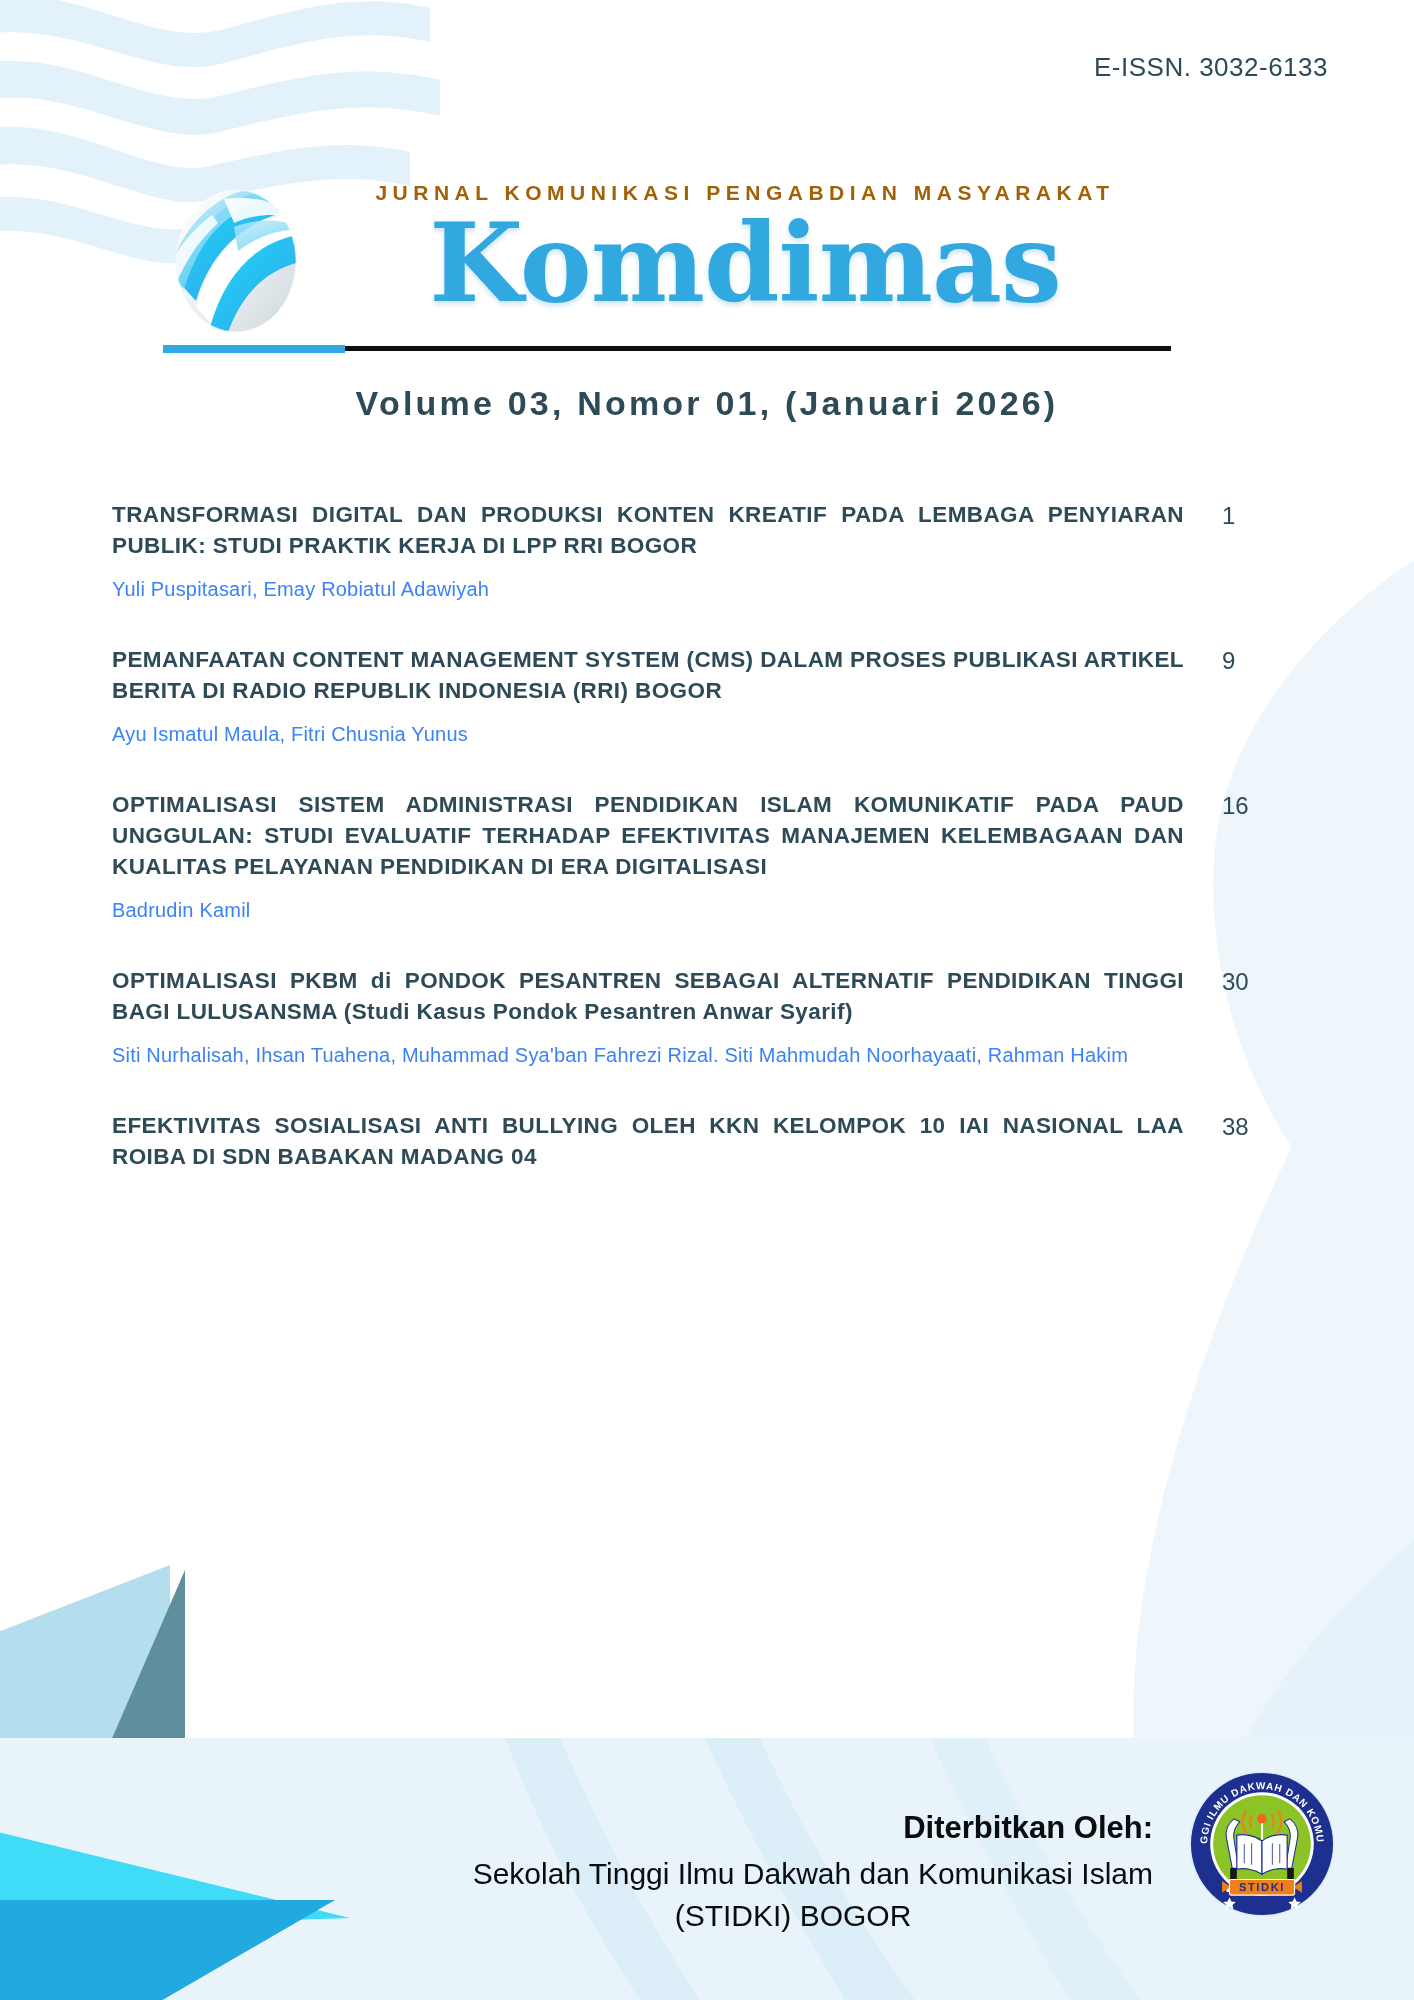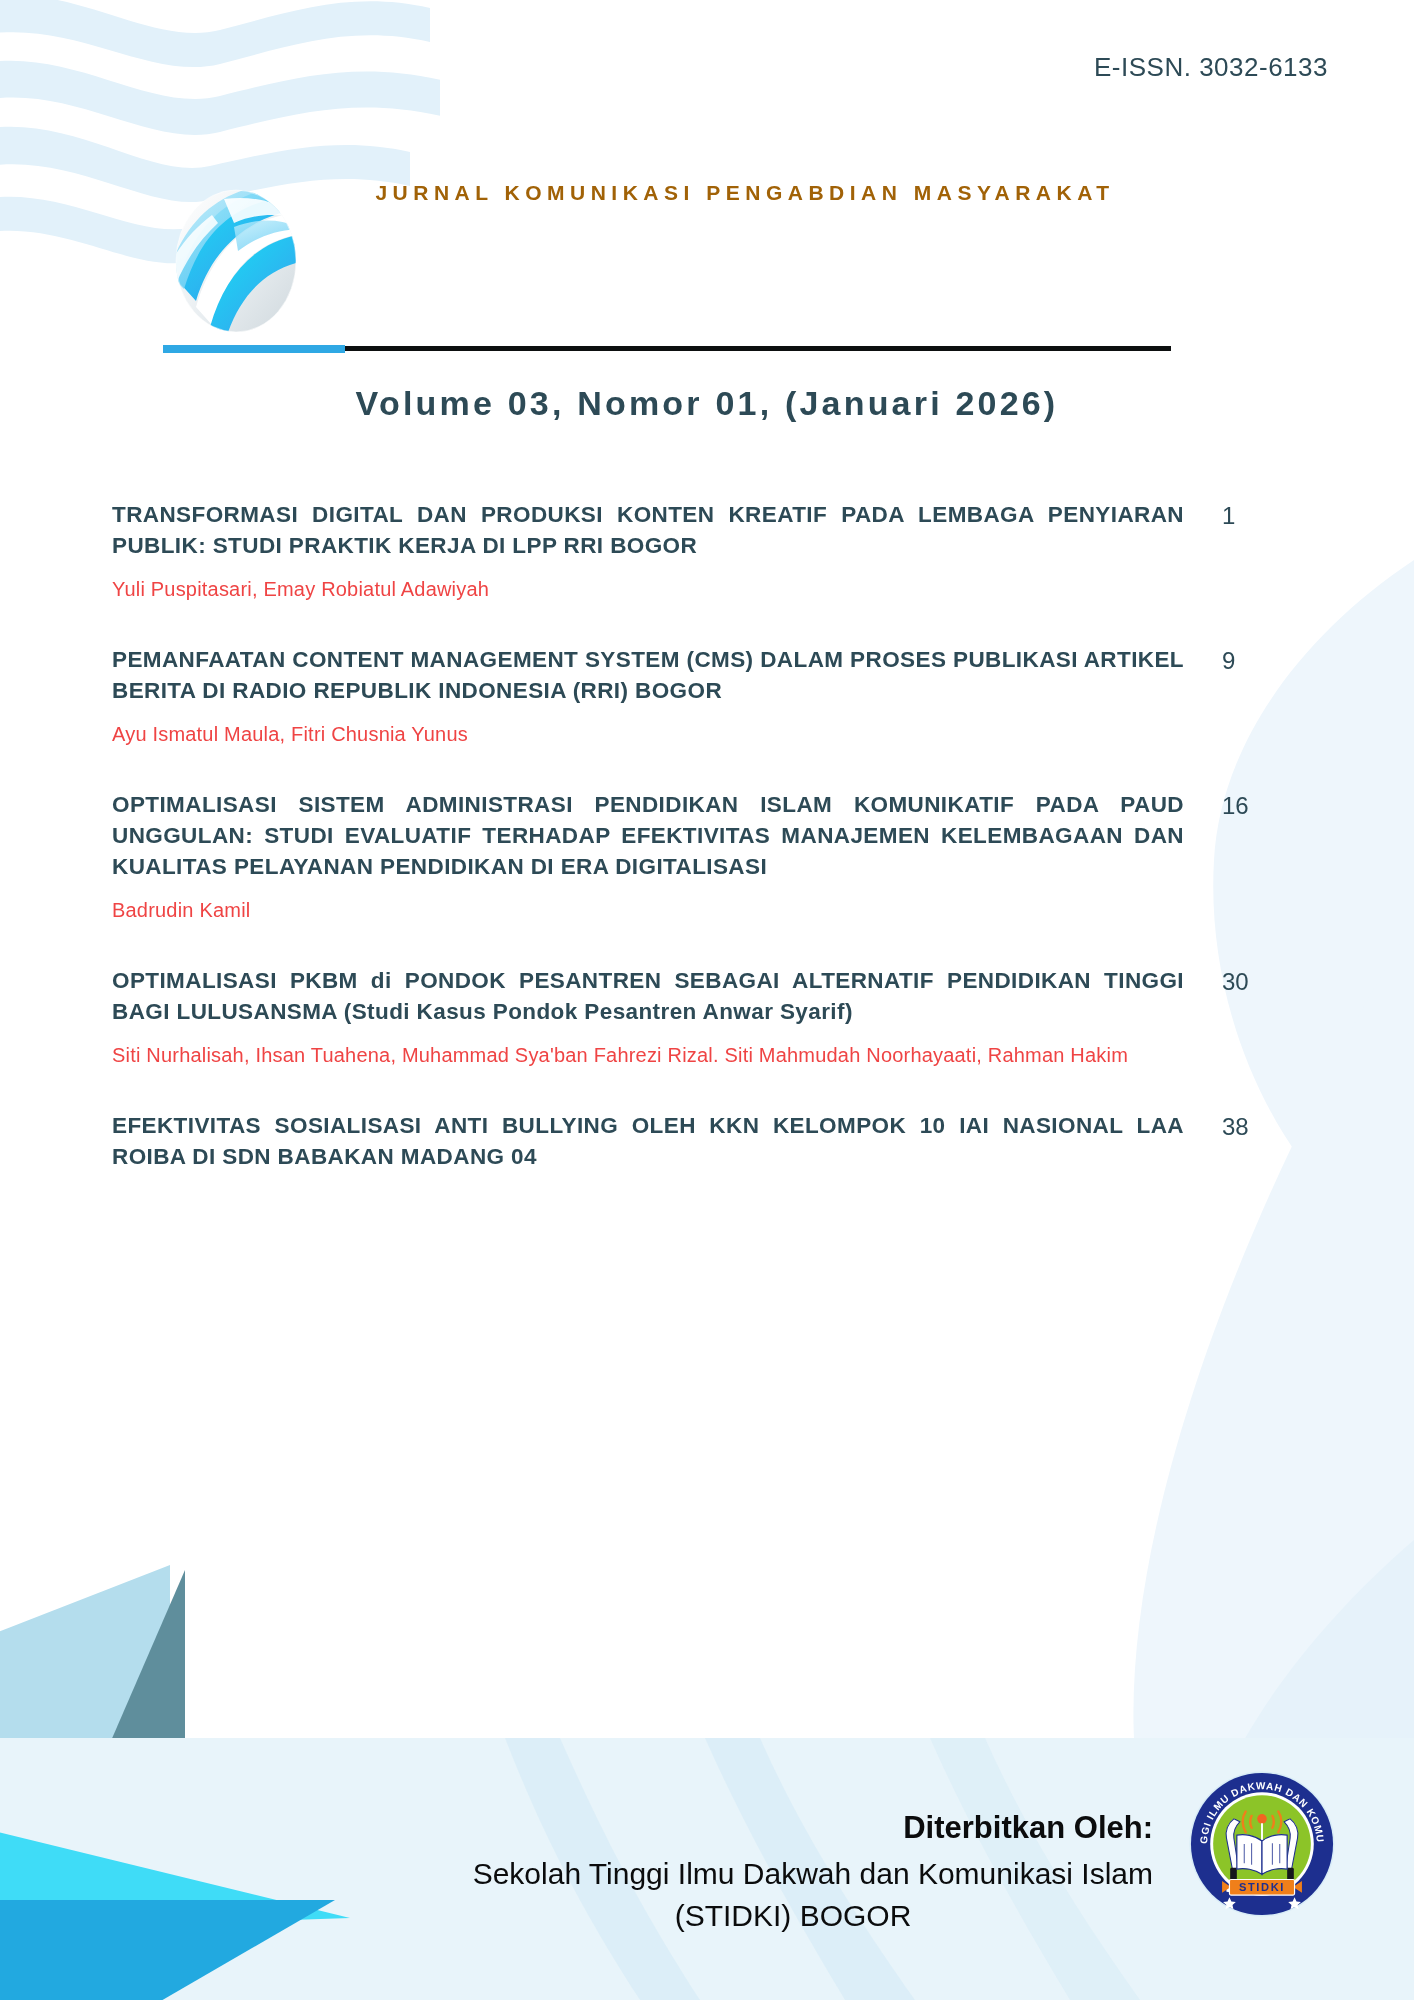--- a/index.html
+++ b/index.html
@@ -189,21 +189,21 @@
     font-size: 22.5px;
     font-weight: bold;
     color: #2d4a56;
     line-height: 1.36;
     text-align: justify;
     letter-spacing: 0.4px;
   }
   .toc-authors {
     font-size: 20px;
     font-weight: 400;
-    color: #ef4444;
+    color: #3b82f6;
     line-height: 1.55;
     text-align: justify;
     margin-top: 13px;
     letter-spacing: 0.2px;
   }
   .toc-page {
     position: absolute;
     top: 2px;
     right: 10px;
     width: 70px;
@@ -319,20 +319,21 @@
         <path d="M8,88 C26,34 58,8 104,0 L112,14 C68,24 40,52 24,104 Z" fill="url(#gC)" opacity="0.85"></path>
         <path d="M64,14 C96,10 122,18 140,34 C120,28 96,28 74,38 Z" fill="#ffffff" opacity="0.9"></path>
         <path d="M74,42 C100,32 124,34 142,44 C118,44 96,52 78,66 Z" fill="url(#gC)" opacity="0.8"></path>
         <path d="M-4,110 C10,72 28,48 52,30 L58,38 C36,58 20,84 8,120 Z" fill="#ffffff" opacity="0.85"></path>
       </g>
       <ellipse cx="76" cy="76" rx="60" ry="71" fill="none" stroke="#ffffff" stroke-width="1" opacity="0.5"></ellipse>
     </svg>
 
     <div class="masthead-text">
       <div class="kicker">JURNAL KOMUNIKASI PENGABDIAN MASYARAKAT</div>
+      <div class="wordmark">Komdimas</div>
     </div>
   </div>
 
   <div class="rule-wrap">
     <div class="rule-blue"></div>
     <div class="rule-dark"></div>
   </div>
 
   <div class="volume">Volume 03, Nomor 01, (Januari 2026)</div>
 

